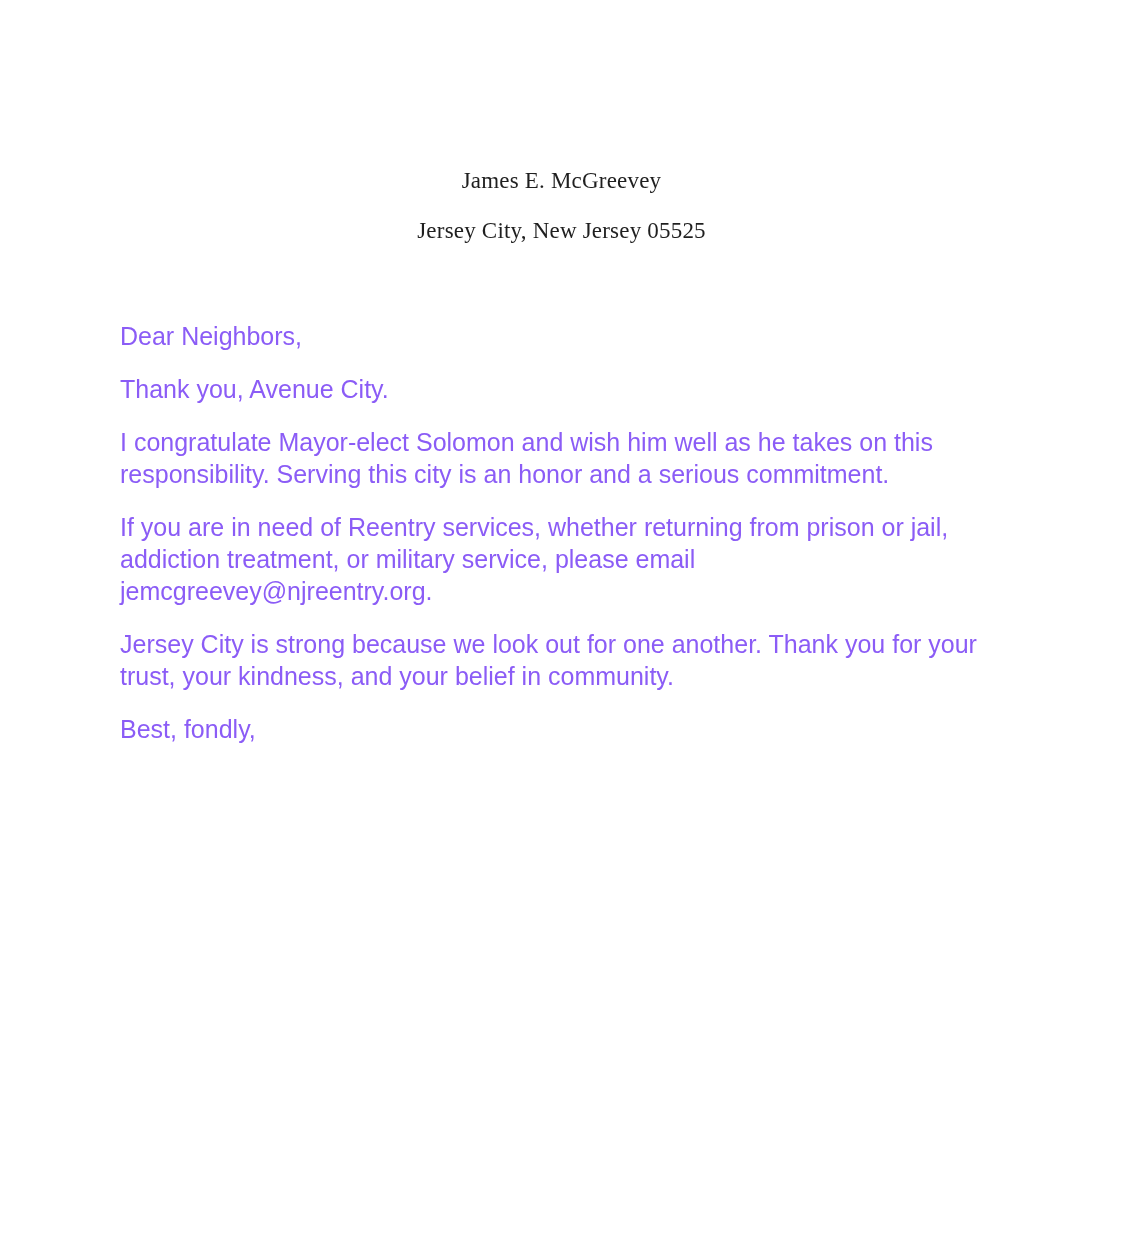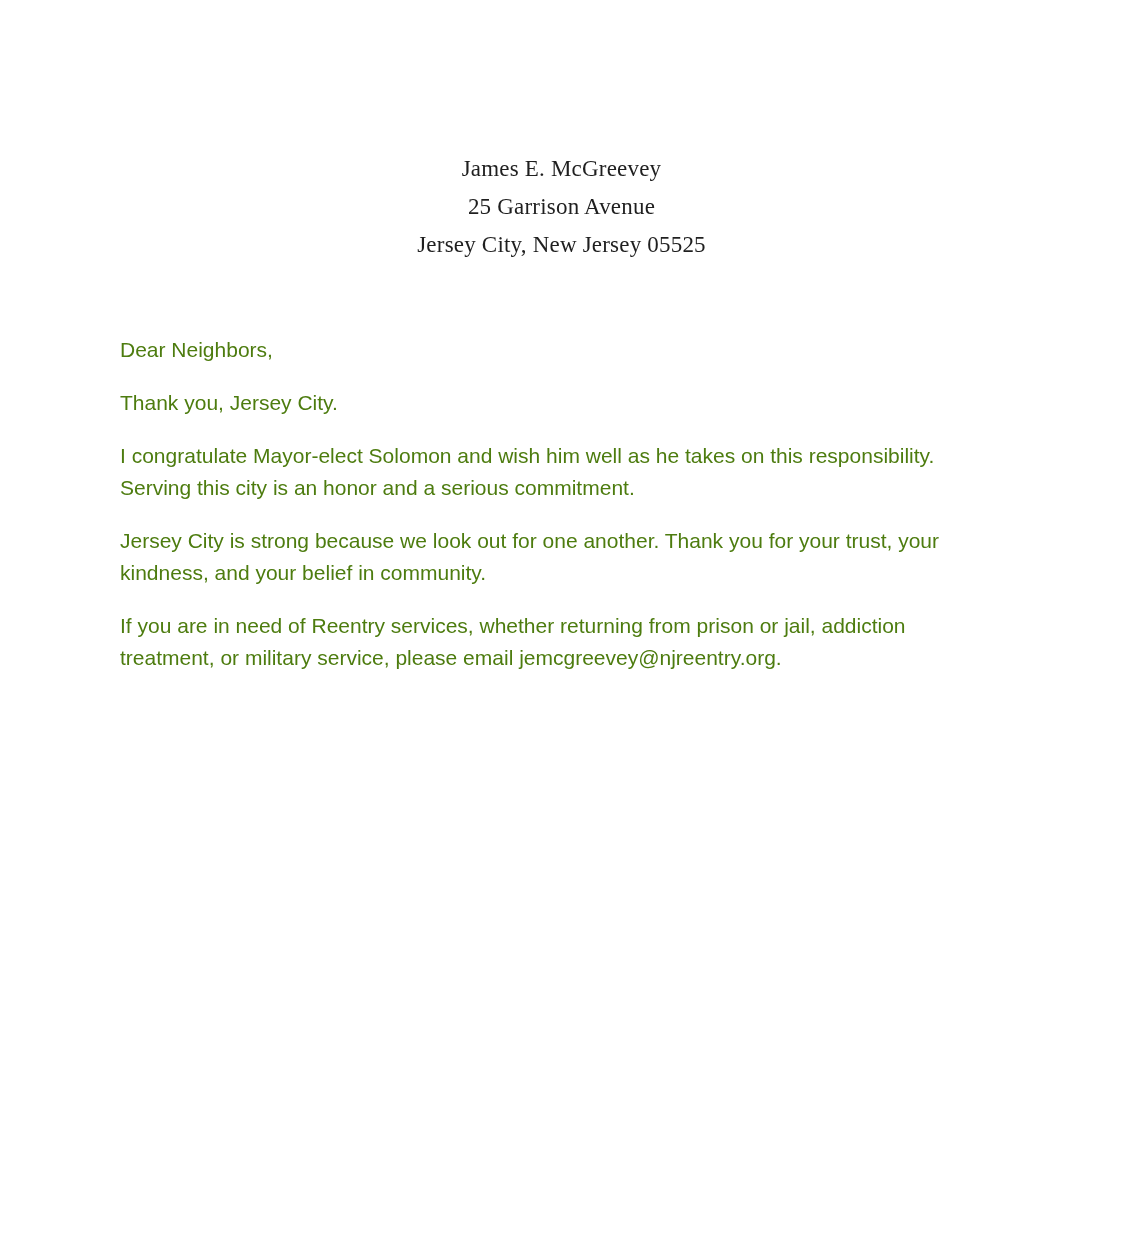--- a/index.html
+++ b/index.html
@@ -17,46 +17,46 @@
   .letterhead {
     padding-top: 148px;
     text-align: center;
     font-family: "Liberation Serif", "DejaVu Serif", serif;
     font-size: 23px;
     line-height: 34px;
     color: #1f1f1f;
     letter-spacing: 0.2px;
   }
   .letterhead div {
-    margin: 4px;
+    margin: 16px;
   }
   .letter-body {
     margin: 72px 0 0 120px;
     width: 858px;
     font-family: "Liberation Sans", "DejaVu Sans", sans-serif;
-    font-size: 21px;
+    font-size: 25px;
     line-height: 32px;
-    color: #4d7c0f;
+    color: #8b5cf6;
   }
   .letter-body p {
     margin: 0 0 21px 0;
   }
 </style>
 </head>
 <body>
 
 <div class="page">
 
   <div class="letterhead">
     <div>James E. McGreevey</div>
-    <div>25 Garrison Avenue</div>
     <div>Jersey City, New Jersey 05525</div>
   </div>
 
   <div class="letter-body">
     <p>Dear Neighbors,</p>
-    <p>Thank you, Jersey City.</p>
+    <p>Thank you, Avenue City.</p>
     <p>I congratulate Mayor-elect Solomon and wish him well as he takes on this responsibility. Serving this city is an honor and a serious commitment.</p>
+    <p>If you are in need of Reentry services, whether returning from prison or jail, addiction treatment, or military service, please email jemcgreevey@njreentry.org.</p>
     <p>Jersey City is strong because we look out for one another. Thank you for your trust, your kindness, and your belief in community.</p>
-    <p>If you are in need of Reentry services, whether returning from prison or jail, addiction treatment, or military service, please email jemcgreevey@njreentry.org.</p>
+    <p>Best, fondly,</p>
   </div>
 
 </div>
 
 </body></html>

